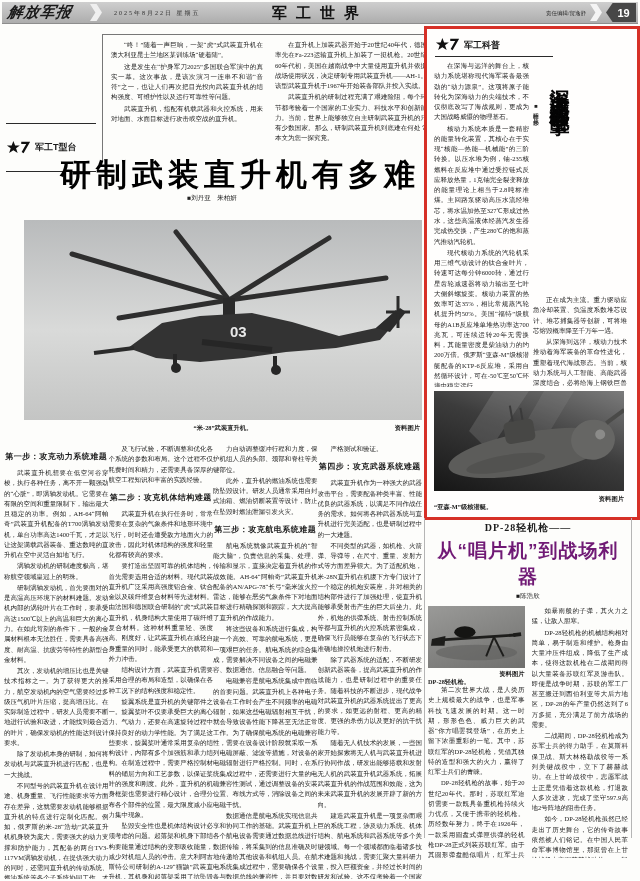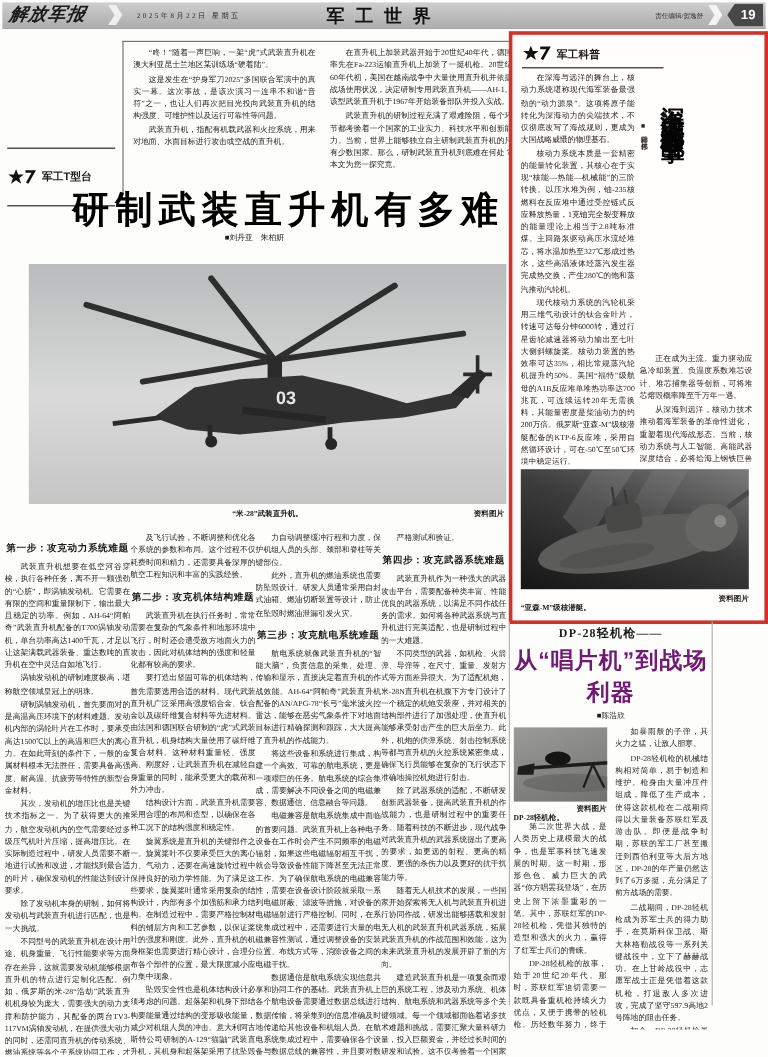--- a/index.html
+++ b/index.html
@@ -59,21 +59,21 @@
              text-orientation:upright;font-size:20px;font-weight:900;letter-spacing:3px;
              font-family:"Liberation Sans",sans-serif;color:#050505;}
   .sci-byline{position:absolute;left:104px;top:74px;height:150px;writing-mode:vertical-rl;
               text-orientation:upright;font-size:5.8px;color:#222;}
   .sci-col2{position:absolute;left:106px;top:266px;width:94px;height:92px;overflow:hidden;}
   .sub-photo{position:absolute;left:7px;top:362px;width:190px;height:100px;
              background:linear-gradient(200deg,#7b7b7b,#3c3c3c 45%,#161616);overflow:hidden;}
   .sci-caprow{position:absolute;left:7px;top:466px;width:190px;height:10px;}
   .sci-caprow .credit{position:absolute;right:0;}
   
-  .dp28{position:absolute;left:424px;top:518px;width:170px;height:320px;
+  .dp28{position:absolute;left:424px;top:518px;width:208px;height:320px;
         border-left:1px solid #b5b5b5;border-right:1px solid #b5b5b5;padding:0 3px;box-sizing:border-box;}
   .dp-kicker{text-align:center;font-size:10px;font-weight:bold;letter-spacing:1px;margin-top:3px;}
   .dp-title{text-align:center;font-size:19px;font-weight:900;letter-spacing:1px;margin:3px 0 2px 0;
             font-family:"Liberation Sans",sans-serif;color:#701a75;}
   .dp-byline{text-align:center;font-size:6.5px;margin-bottom:5px;}
   .dp-cols{display:flex;gap:7px;height:252px;overflow:hidden;}
   .dp-col{flex:1 1 0;overflow:hidden;}
   .dp-photo{width:97px;height:62px;background:linear-gradient(160deg,#9a9a98,#6f6f6d);overflow:hidden;}
   .dp-caprow{position:relative;height:12px;margin:2px 0 3px 0;}
   .dp-caprow .credit{position:absolute;right:0;top:0;}

